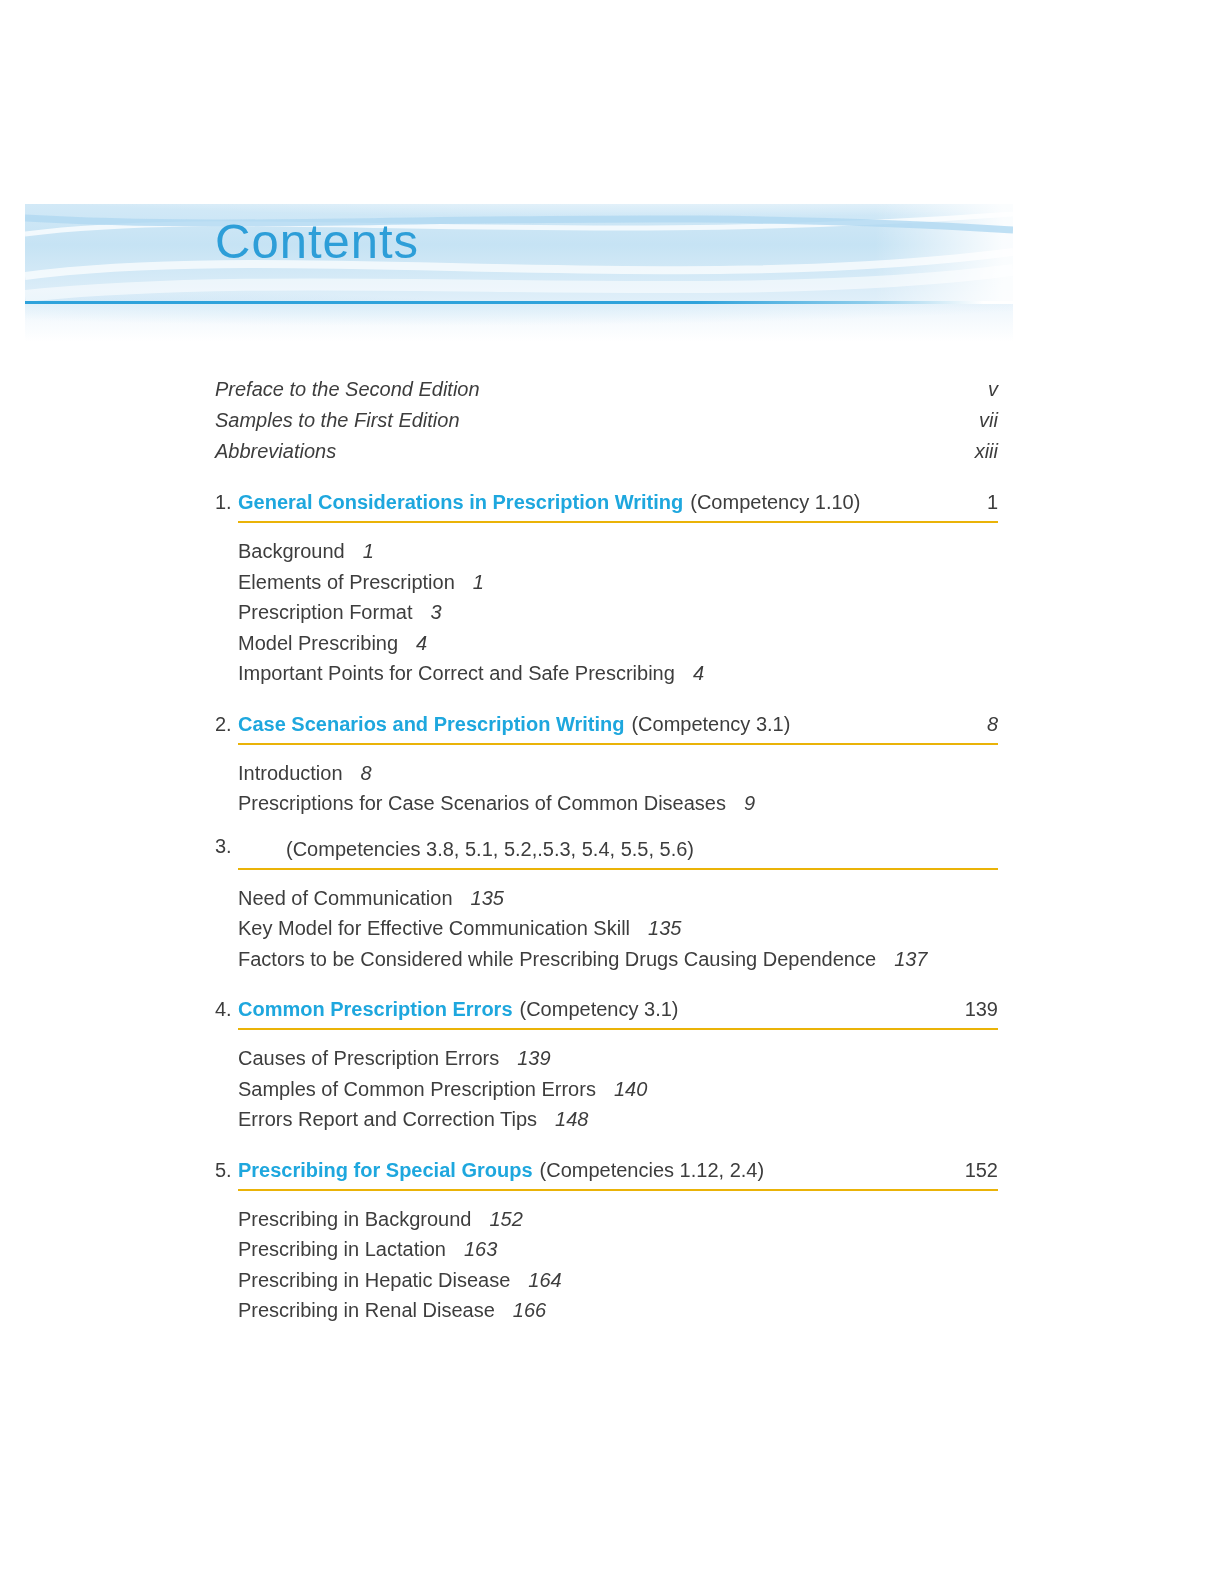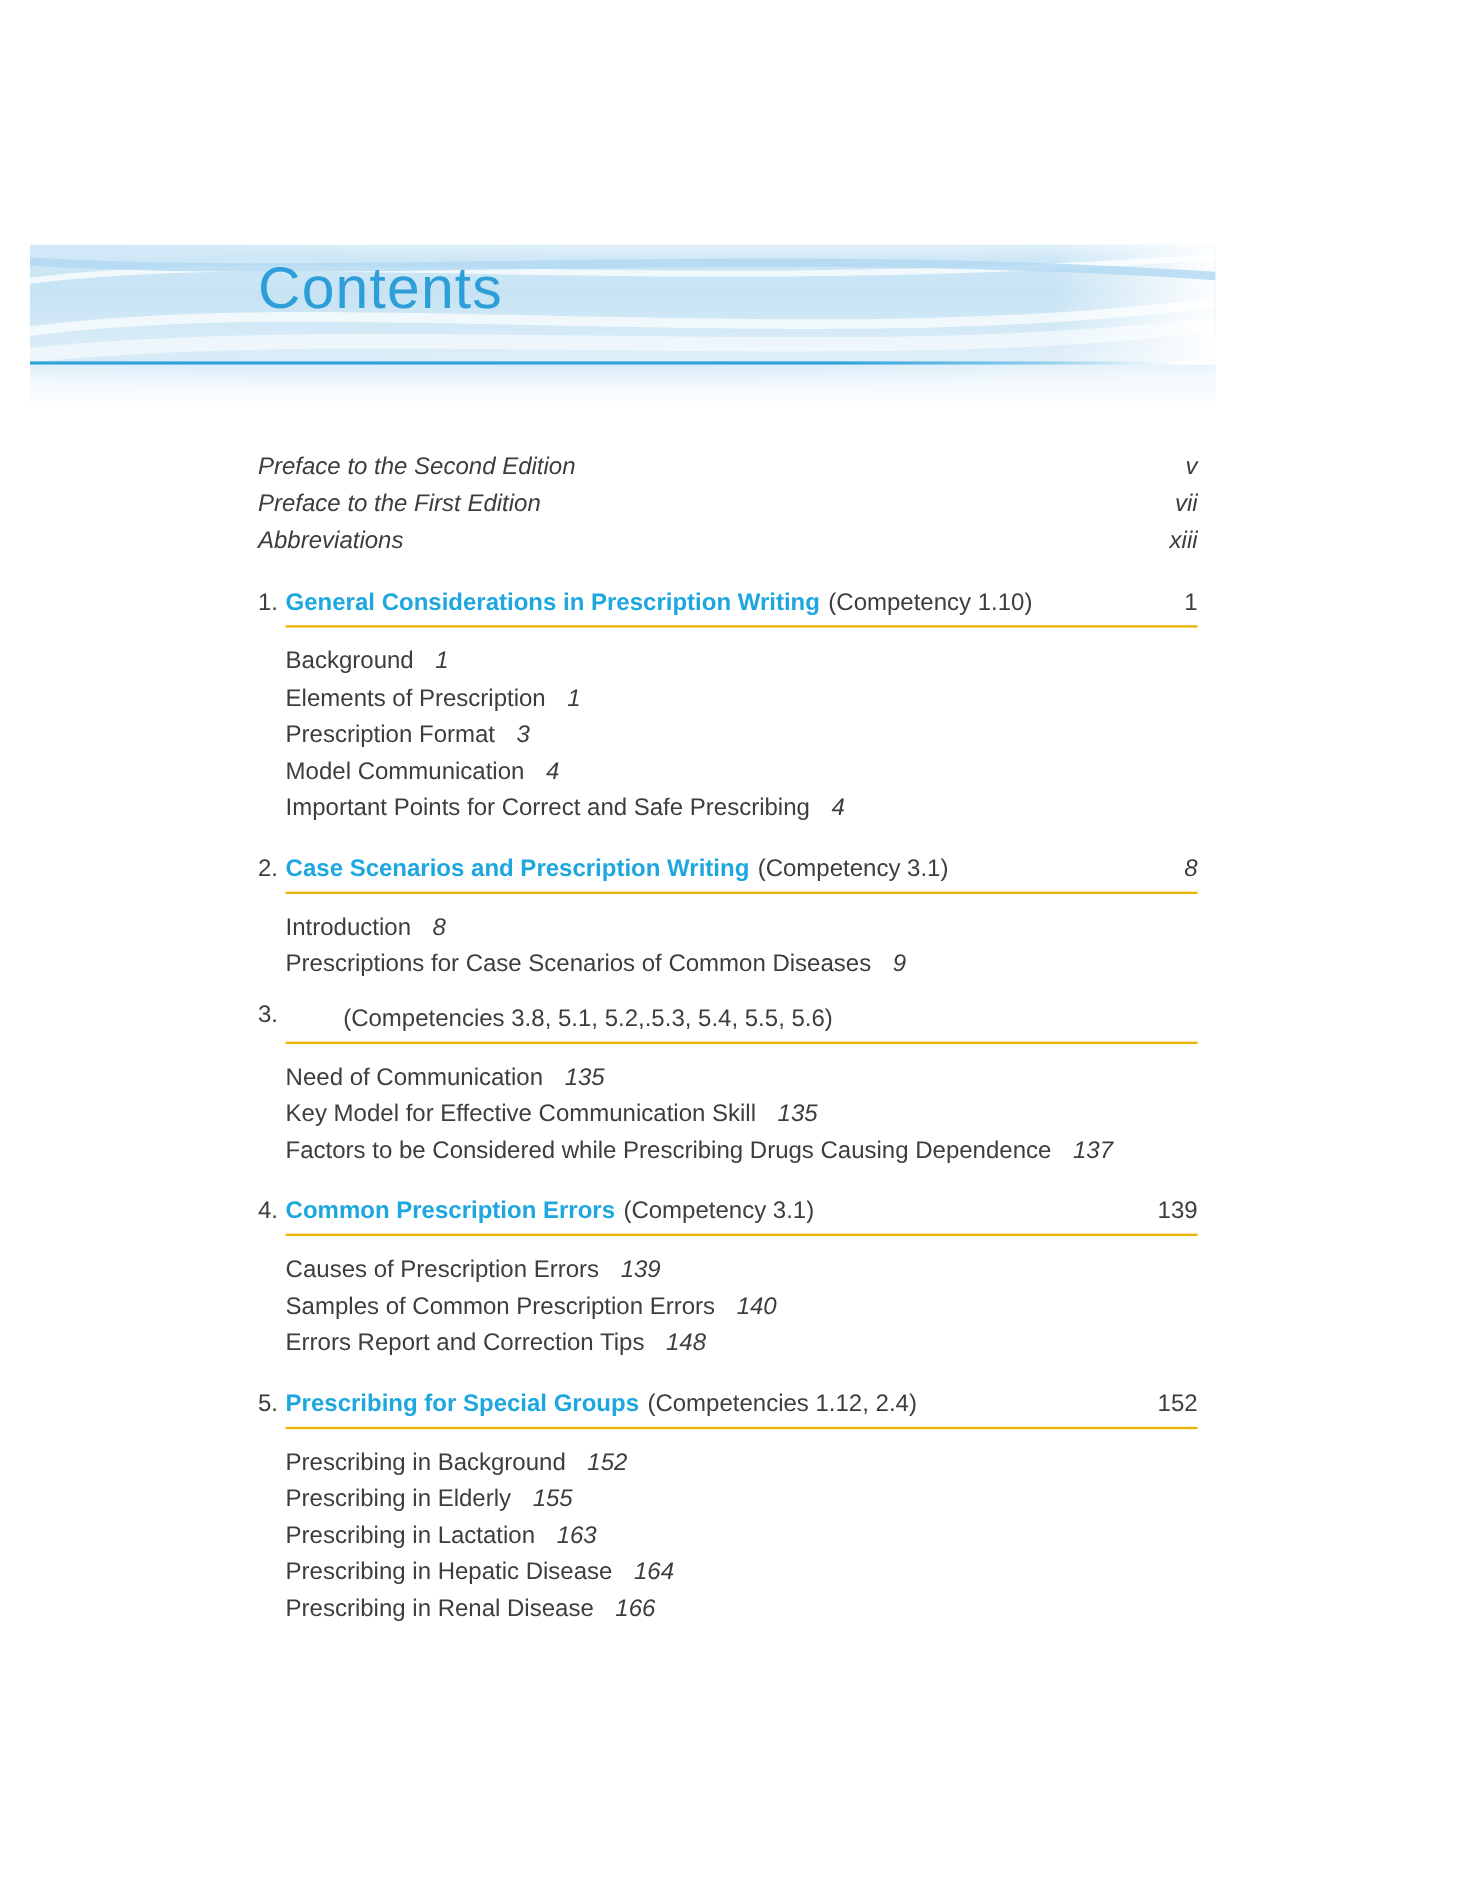--- a/index.html
+++ b/index.html
@@ -111,21 +111,21 @@
     <div class="header-fade"></div>
   </div>
 
   <div class="toc">
 
     <div class="fm-row">
       <span>Preface to the Second Edition</span>
       <span>v</span>
     </div>
     <div class="fm-row">
-      <span>Preface to the First Edition</span>
+      <span>Samples to the First Edition</span>
       <span>vii</span>
     </div>
     <div class="fm-row">
       <span>Abbreviations</span>
       <span>xiii</span>
     </div>
 
     <div class="chapter">
       <div class="ch-head">
         <span class="ch-num">1.</span>
@@ -141,21 +141,21 @@
         <div class="sub-row">
           <span>Background</span><span class="sub-page">1</span>
         </div>
         <div class="sub-row">
           <span>Elements of Prescription</span><span class="sub-page">1</span>
         </div>
         <div class="sub-row">
           <span>Prescription Format</span><span class="sub-page">3</span>
         </div>
         <div class="sub-row">
-          <span>Model Communication</span><span class="sub-page">4</span>
+          <span>Model Prescribing</span><span class="sub-page">4</span>
         </div>
         <div class="sub-row">
           <span>Important Points for Correct and Safe Prescribing</span><span class="sub-page">4</span>
         </div>
       </div>
     </div>
 
     <div class="chapter">
       <div class="ch-head">
         <span class="ch-num">2.</span>
@@ -230,23 +230,20 @@
             <span class="ch-comp">(Competencies 1.12, 2.4)</span>
             <span class="ch-page">152</span>
           </div>
         </div>
       </div>
       <div class="subs">
         <div class="sub-row">
           <span>Prescribing in Background</span><span class="sub-page">152</span>
         </div>
         <div class="sub-row">
-          <span>Prescribing in Elderly</span><span class="sub-page">155</span>
-        </div>
-        <div class="sub-row">
           <span>Prescribing in Lactation</span><span class="sub-page">163</span>
         </div>
         <div class="sub-row">
           <span>Prescribing in Hepatic Disease</span><span class="sub-page">164</span>
         </div>
         <div class="sub-row">
           <span>Prescribing in Renal Disease</span><span class="sub-page">166</span>
         </div>
       </div>
     </div>

